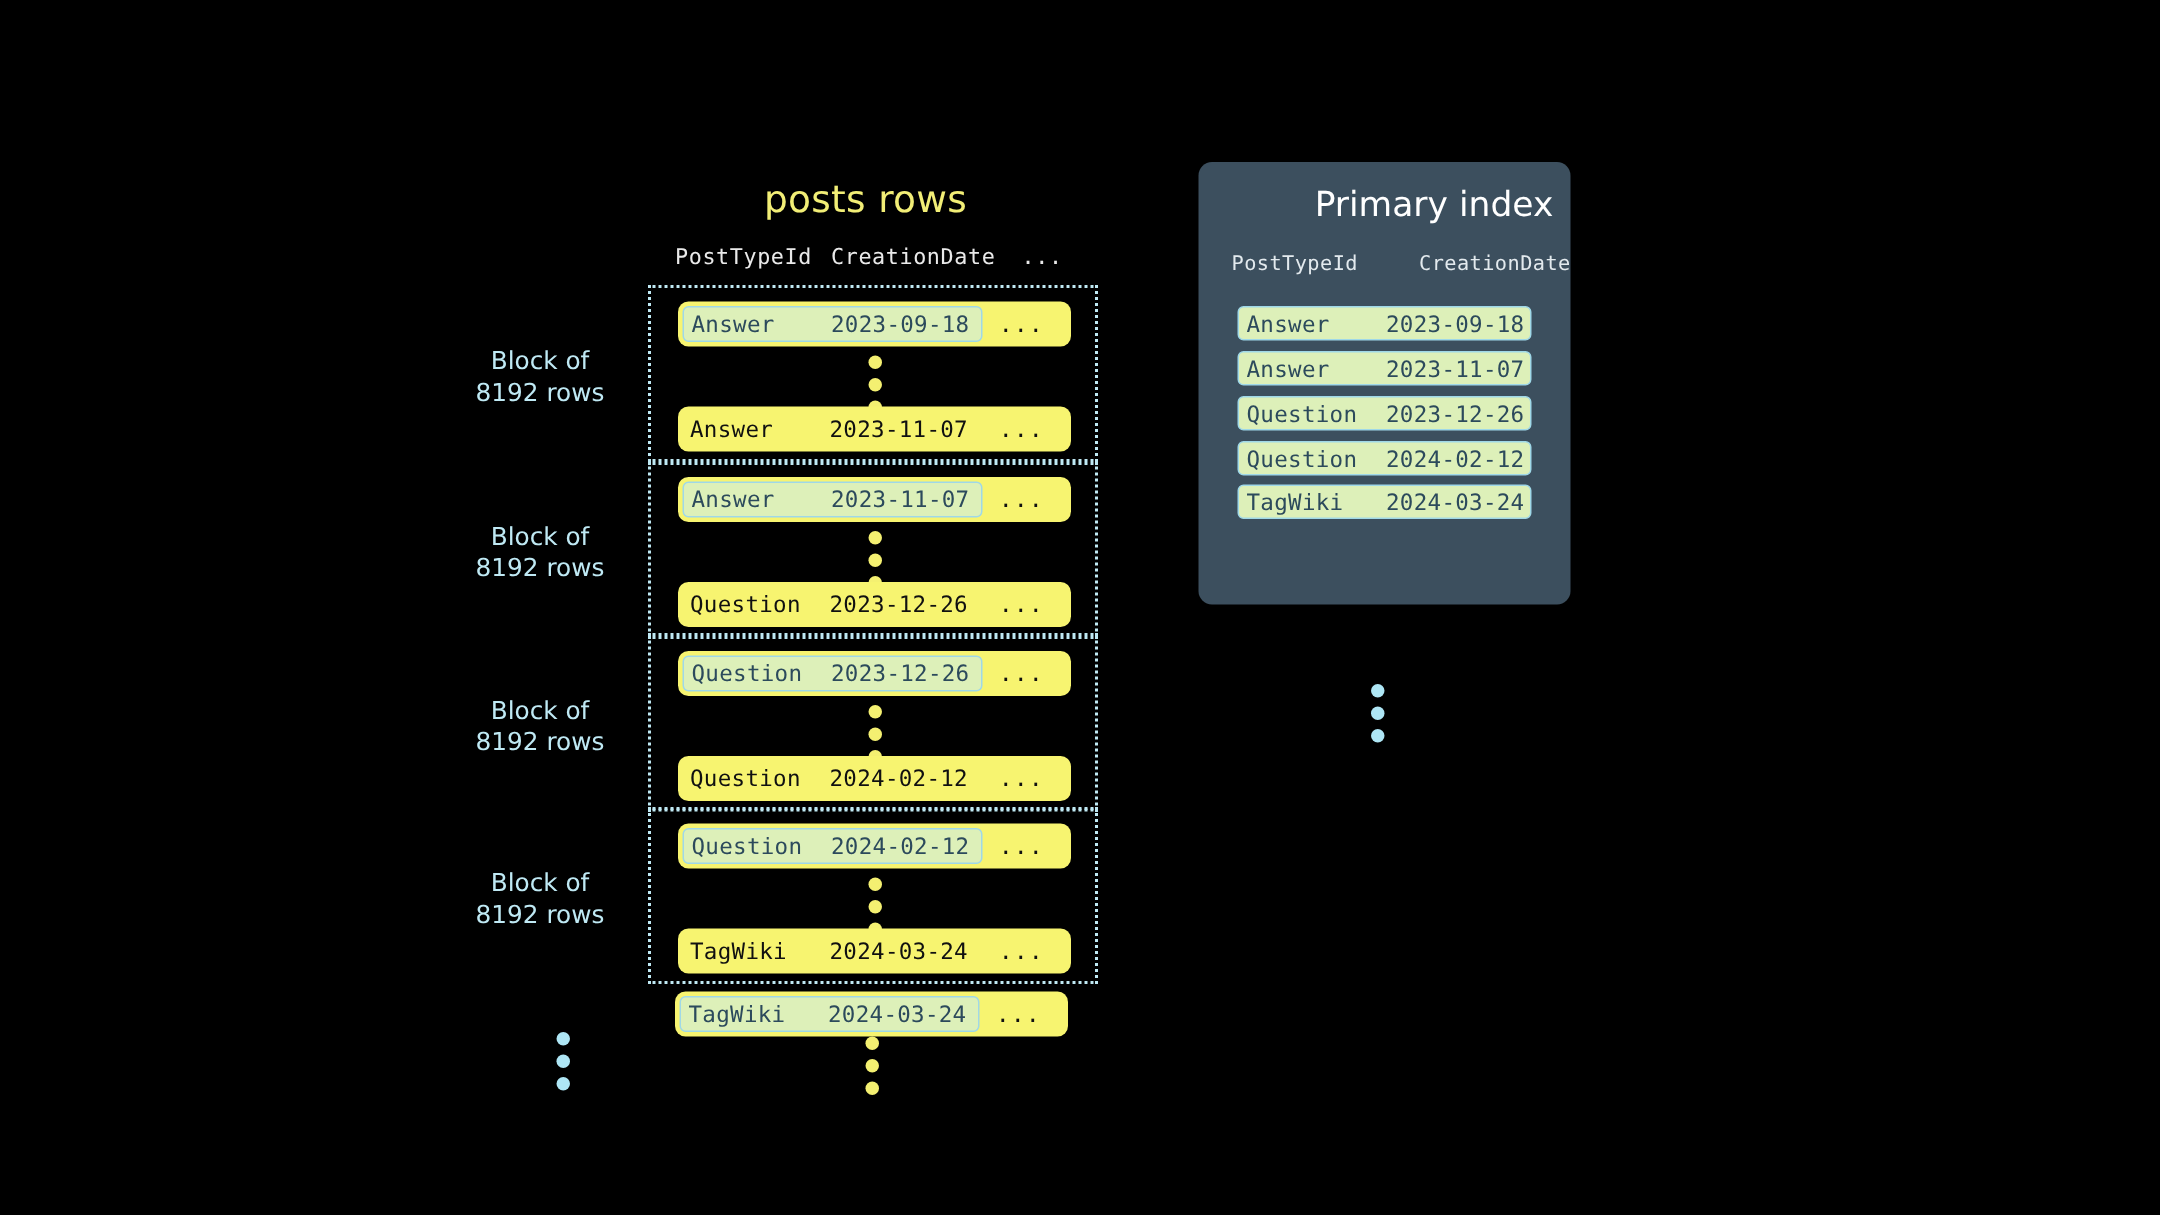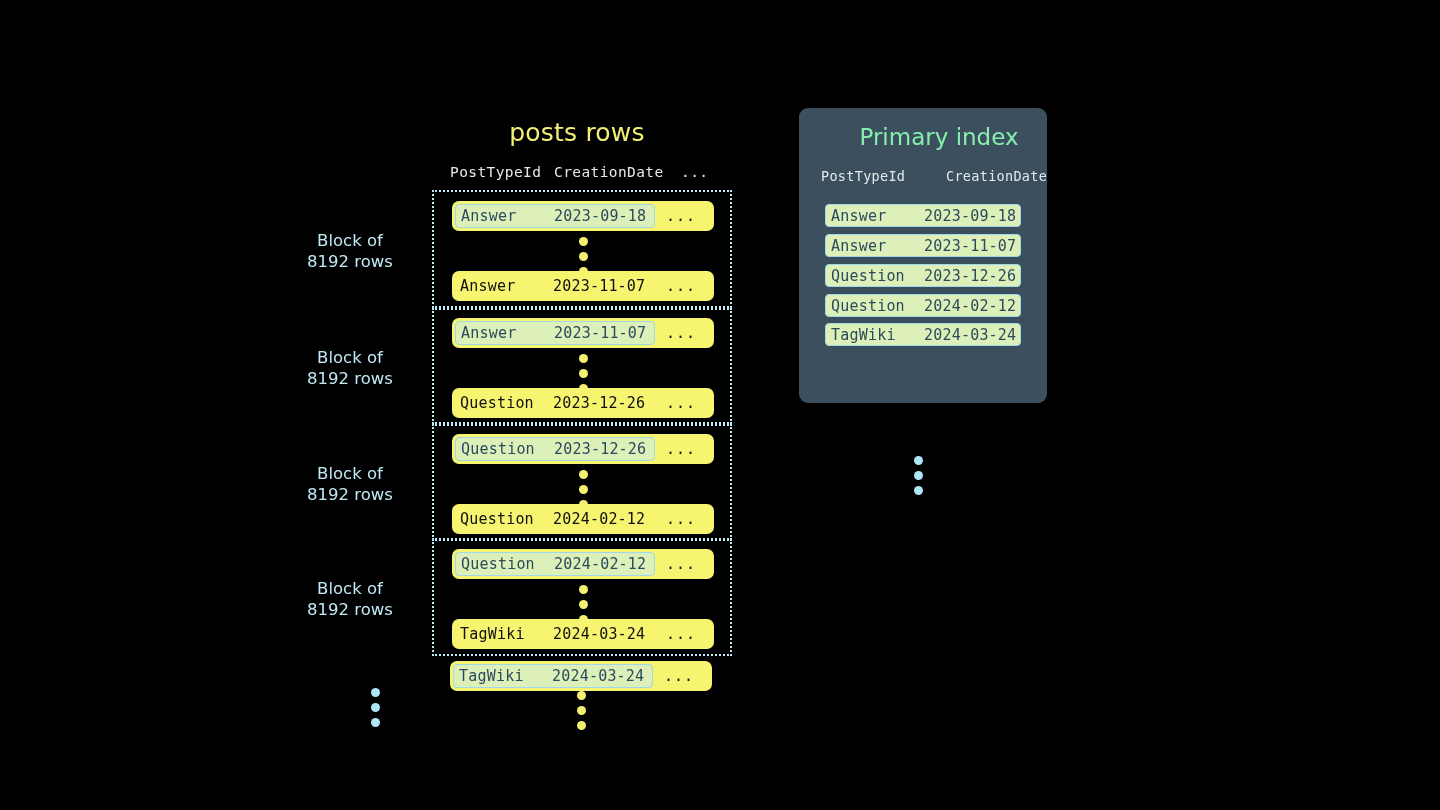--- a/index.html
+++ b/index.html
@@ -71,21 +71,21 @@
   
   .block {
     position: absolute;
     left: 100px;
     width: 300px;
     border: 2px dotted #bfe9f4;
     box-sizing: border-box;
   }
   .block-label {
     position: absolute;
-    right: 310px;          
+    right: 300px;          
     width: 140px;
     text-align: center;
     font-size: 16.5px;
     line-height: 21px;
     color: #bfe9f4;
   }
 
   
   .row-pill {
     position: absolute;
@@ -146,21 +146,22 @@
     height: 295px;
     background: #3c4f5e;
     border-radius: 9px;
   }
   .pi-title {
     position: absolute;
     left: 0; top: 16px;
     width: 280px;
     text-align: center;
     font-size: 23px;
-    color: #86efac;
+    color: #ffffff;
+    padding-left: 17px;
   }
   .pi-header {
     position: absolute;
     left: 22px;
     top: 60px;
     width: 210px;
     font-size: 13.5px;
     color: #e3eaee;
     letter-spacing: .3px;
   }

